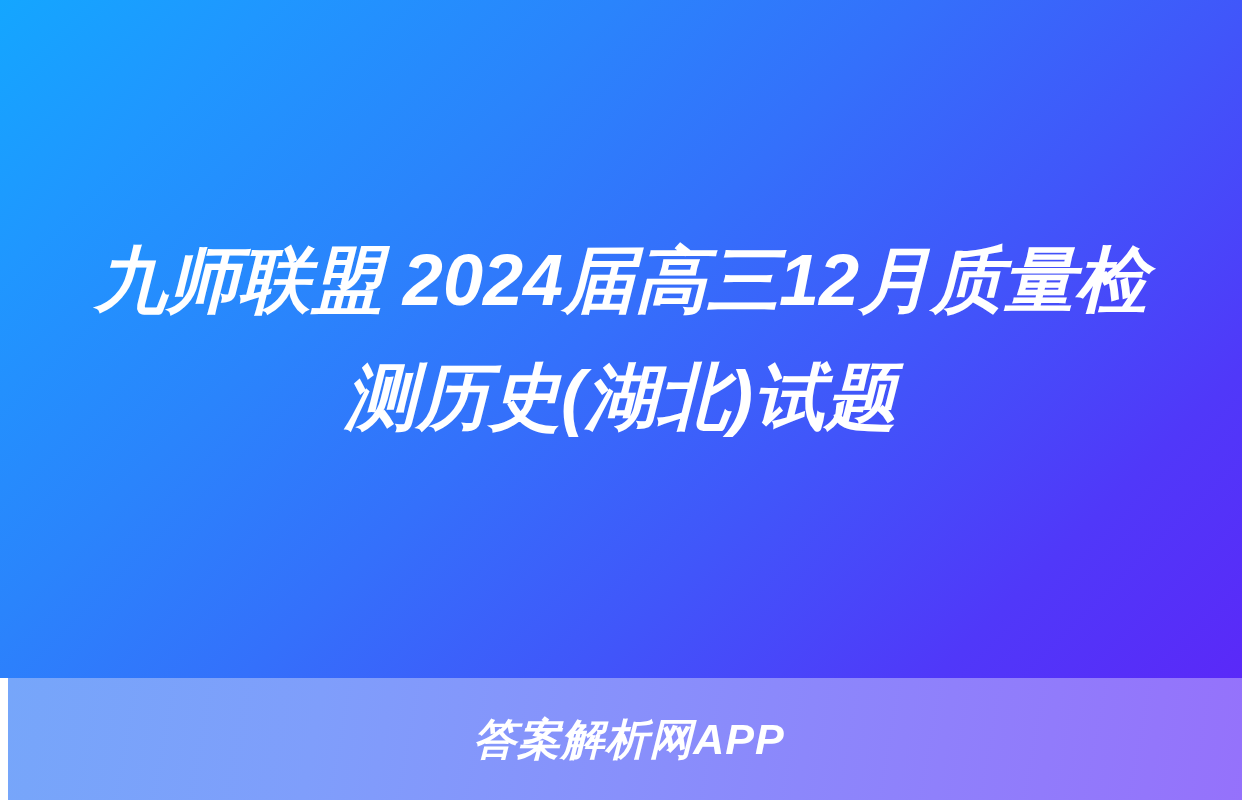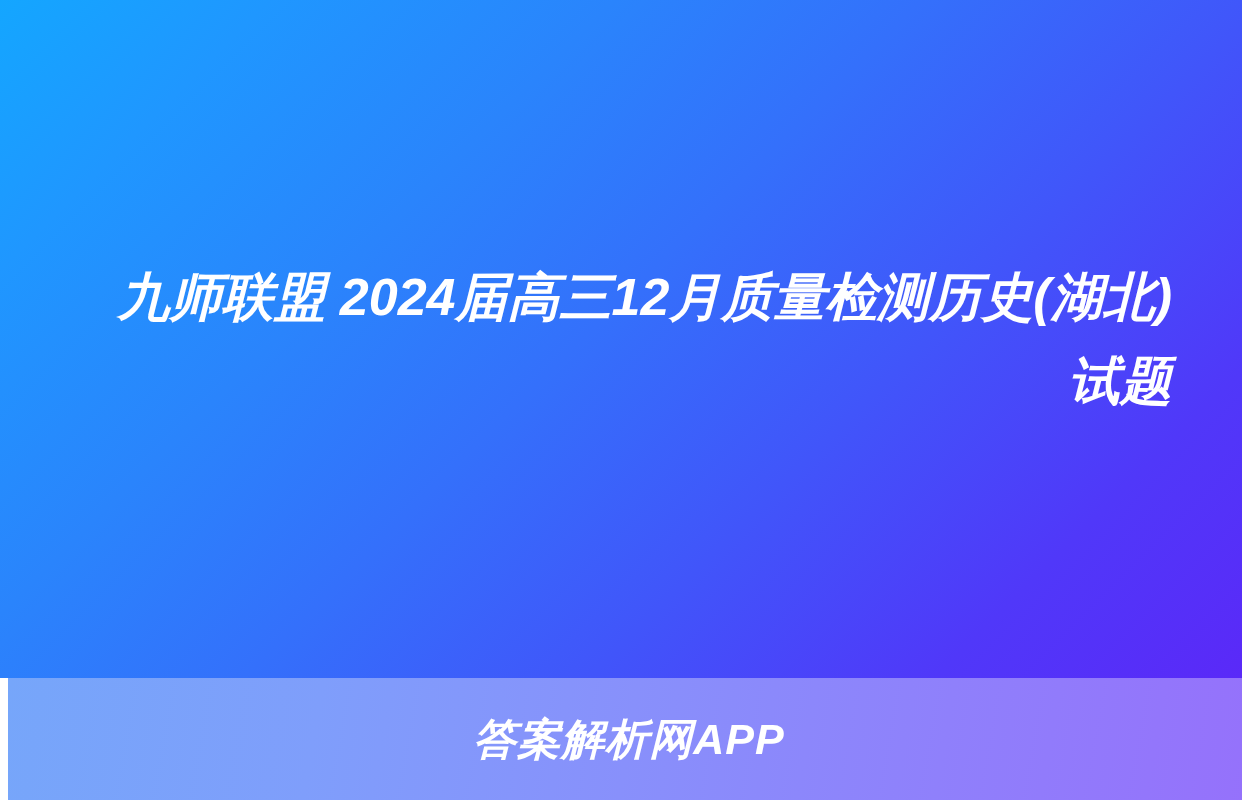--- a/index.html
+++ b/index.html
@@ -40,24 +40,24 @@
     display: flex;
     align-items: center;
     justify-content: center;
     box-sizing: border-box;
     padding: 0 70px;
   }
 
   .hero-title {
     width: 100%;
     margin: 0;
-    text-align: right;
+    text-align: center;
     color: #ffffff;
     font-family: "Liberation Sans", "DejaVu Sans", sans-serif;
-    font-size: 52px;
+    font-size: 72px;
     font-weight: bold;
     font-style: italic;
     line-height: 1.62;
     letter-spacing: 0px;
     word-break: break-all;
     white-space: normal;
     text-rendering: optimizeLegibility;
   }
 
   

